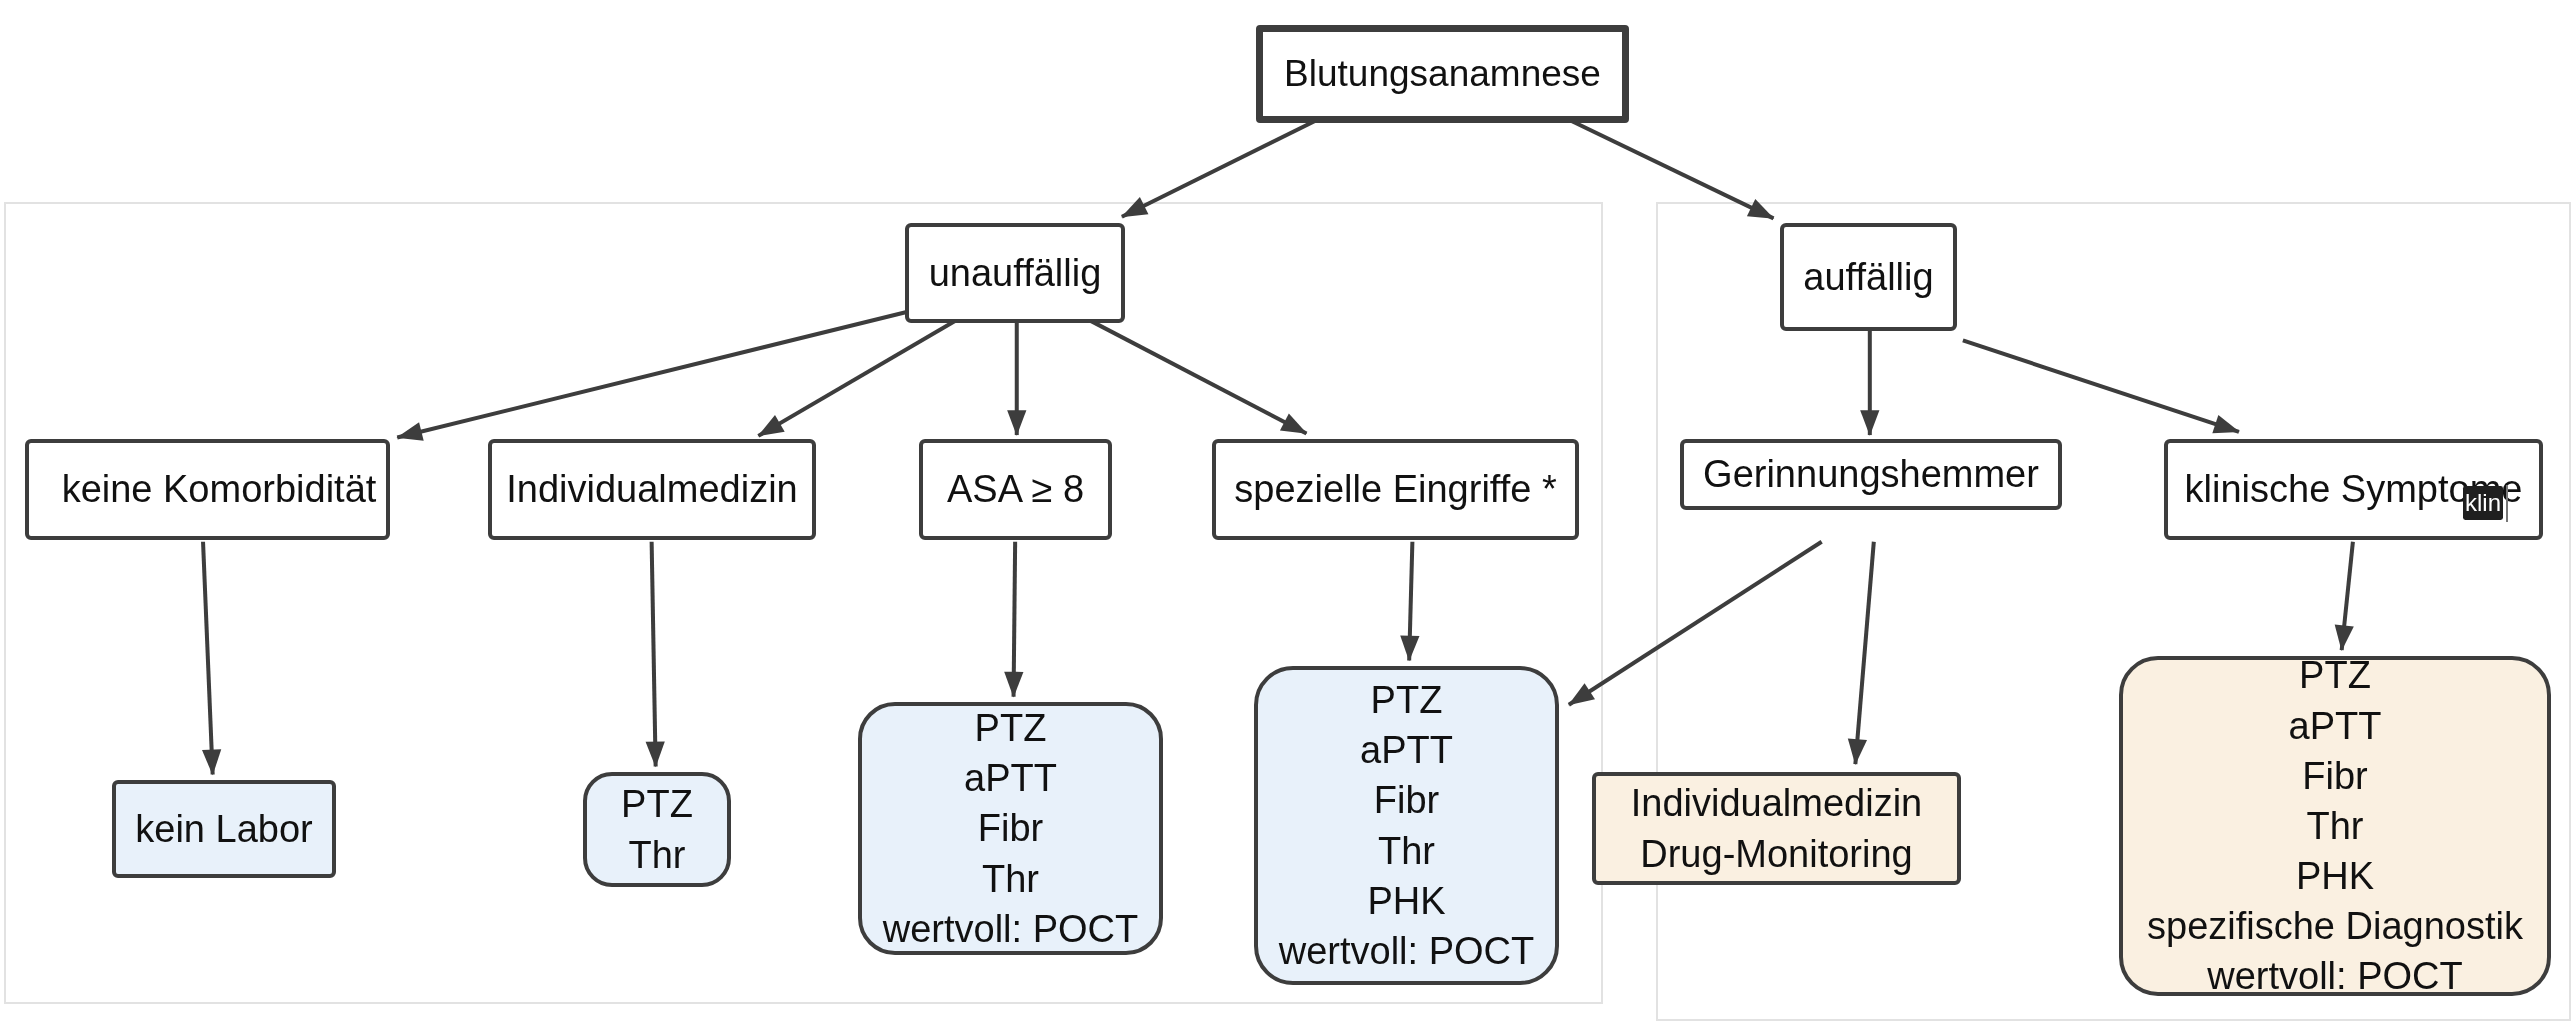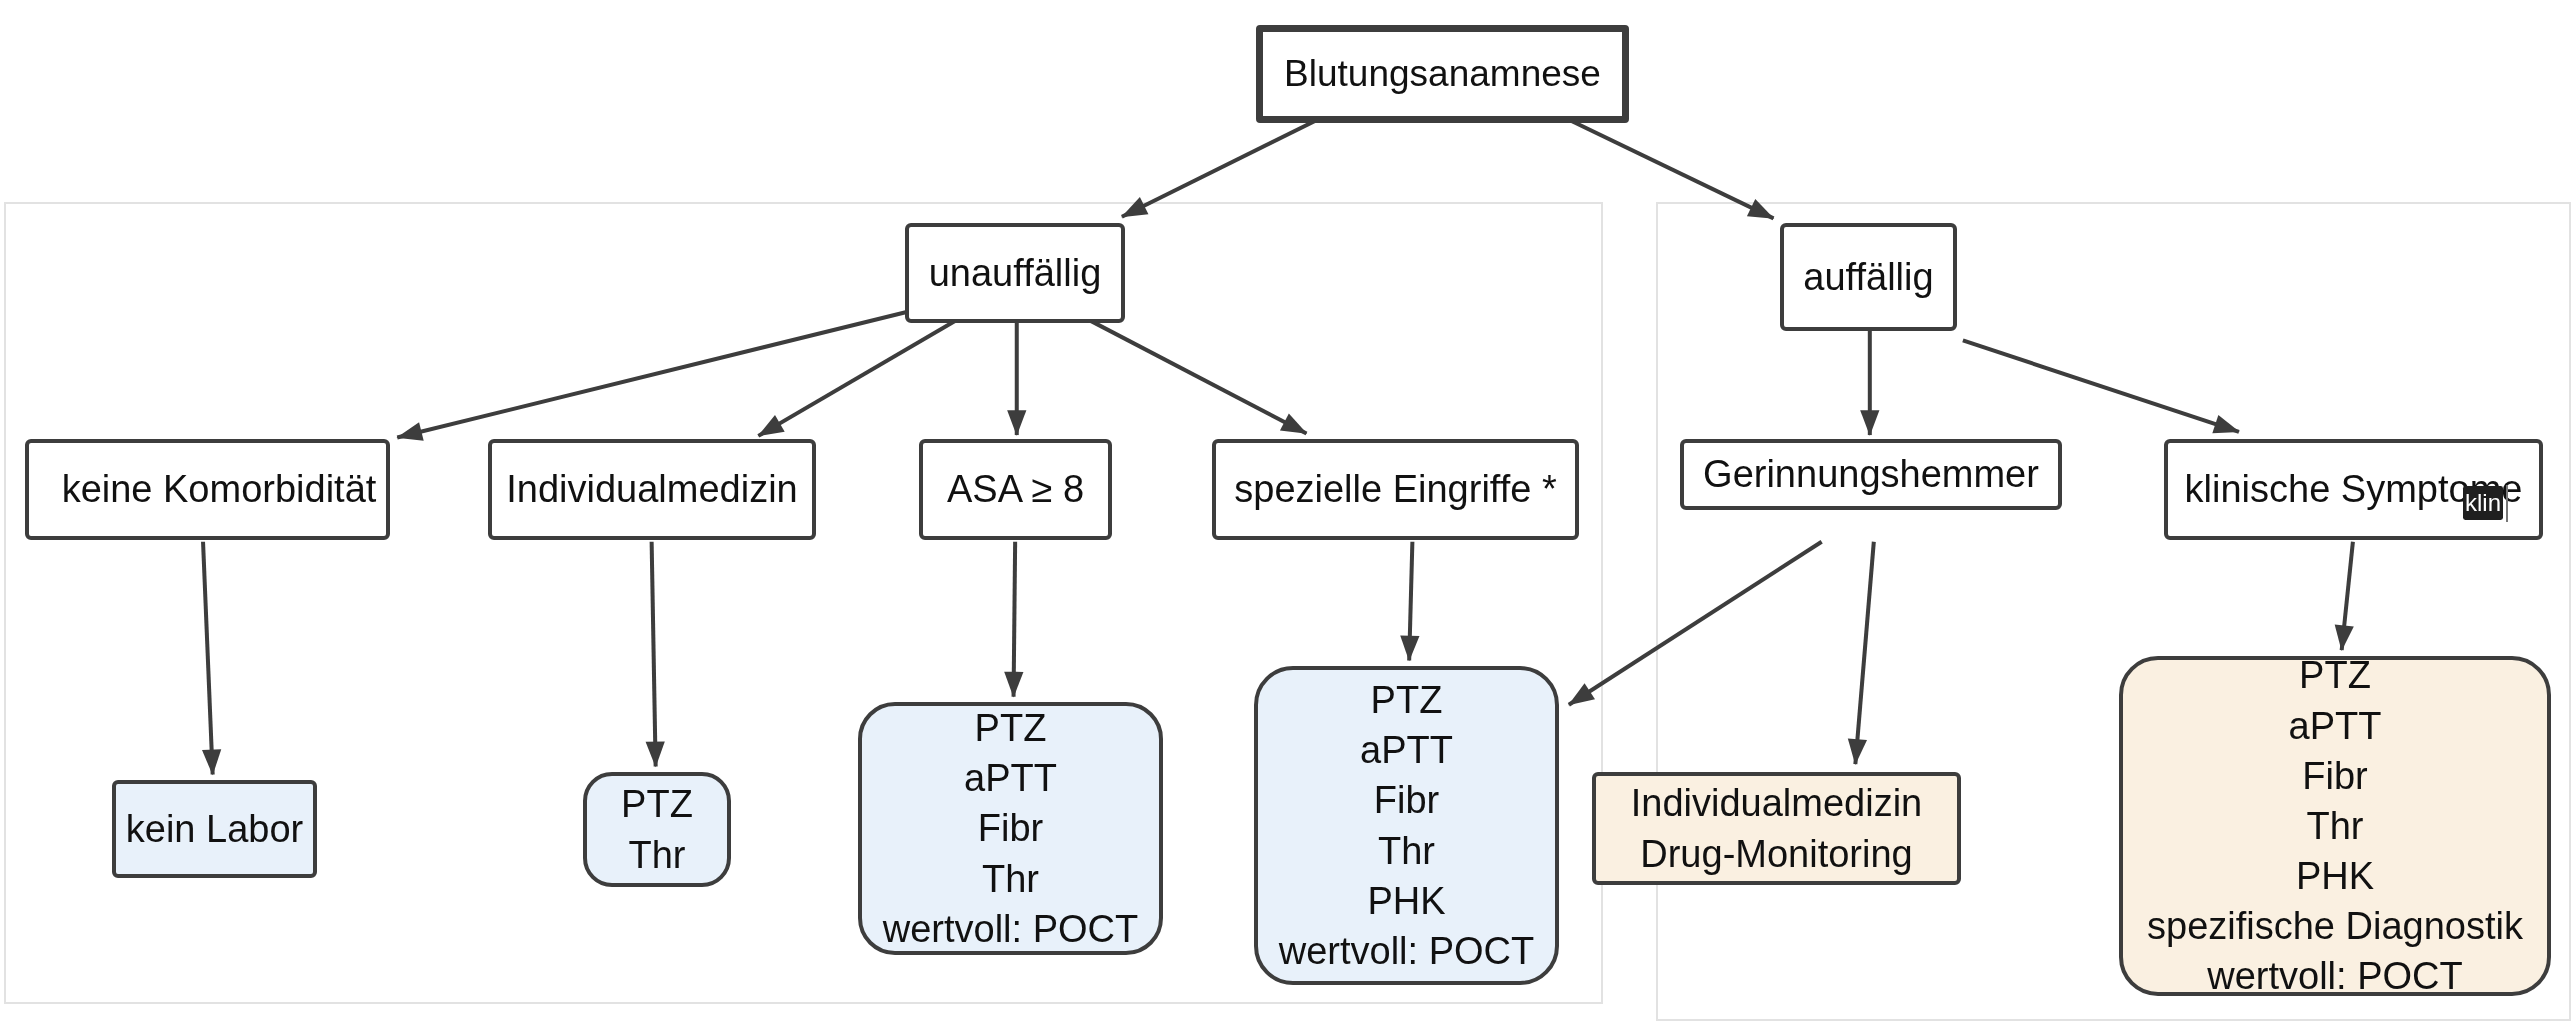--- a/index.html
+++ b/index.html
@@ -35,21 +35,21 @@
   .node.orange{background:var(--orange-fill);}
   #n-root{left:1256px;top:25px;width:373px;height:98px;border-width:7.2px;border-radius:4px;font-size:37px;}
   #n-unauff{left:905px;top:223px;width:220px;height:100px;}
   #n-auff{left:1780px;top:223px;width:177px;height:108px;text-align:center;}
   #n-keine{left:25px;top:439px;width:365px;height:101px;padding-left:23px;}
   #n-leber{left:488px;top:439px;width:328px;height:101px;}
   #n-asa{left:919px;top:439px;width:193px;height:101px;}
   #n-spez{left:1212px;top:439px;width:367px;height:101px;}
   #n-gerinn{left:1680px;top:439px;width:382px;height:71px;}
   #n-klin{left:2164px;top:439px;width:379px;height:101px;}
-  #b-keinlabor{left:112px;top:780px;width:205px;height:98px;justify-content:center;}
+  #b-keinlabor{left:112px;top:780px;width:224px;height:98px;justify-content:center;}
   #b-ptzthr{left:583px;top:772px;width:148px;height:115px;border-radius:29px;}
   #b-asa{left:858px;top:702px;width:305px;height:253px;border-radius:37px;}
   #b-spez{left:1254px;top:666px;width:305px;height:319px;border-radius:39px;}
   #o-individ{left:1592px;top:772px;width:369px;height:113px;}
   #o-klin{left:2119px;top:656px;width:432px;height:340px;border-radius:39px;}
   .badge{
     position:absolute;left:295px;top:43px;width:40px;height:34px;
     background:var(--badge-bg);color:var(--badge-text);
     display:flex;align-items:center;justify-content:center;
     font-size:24px;border-radius:2.4px;z-index:3;

